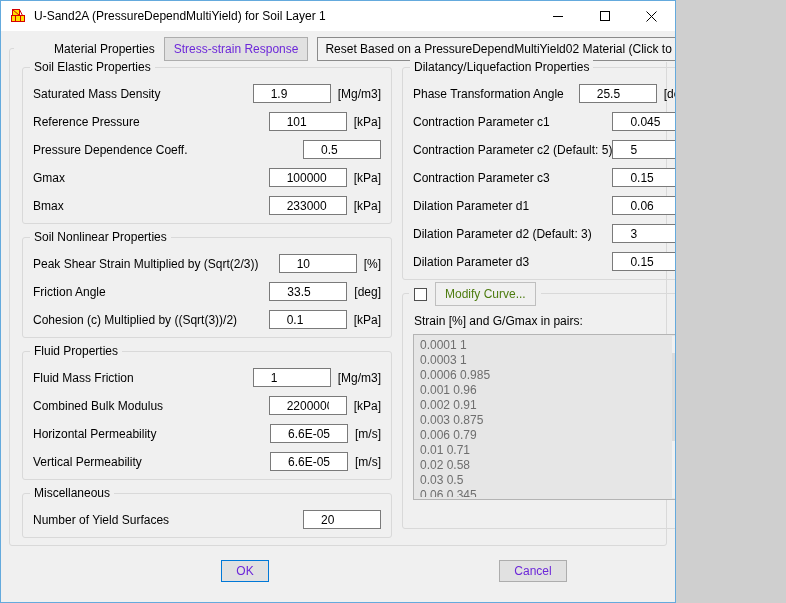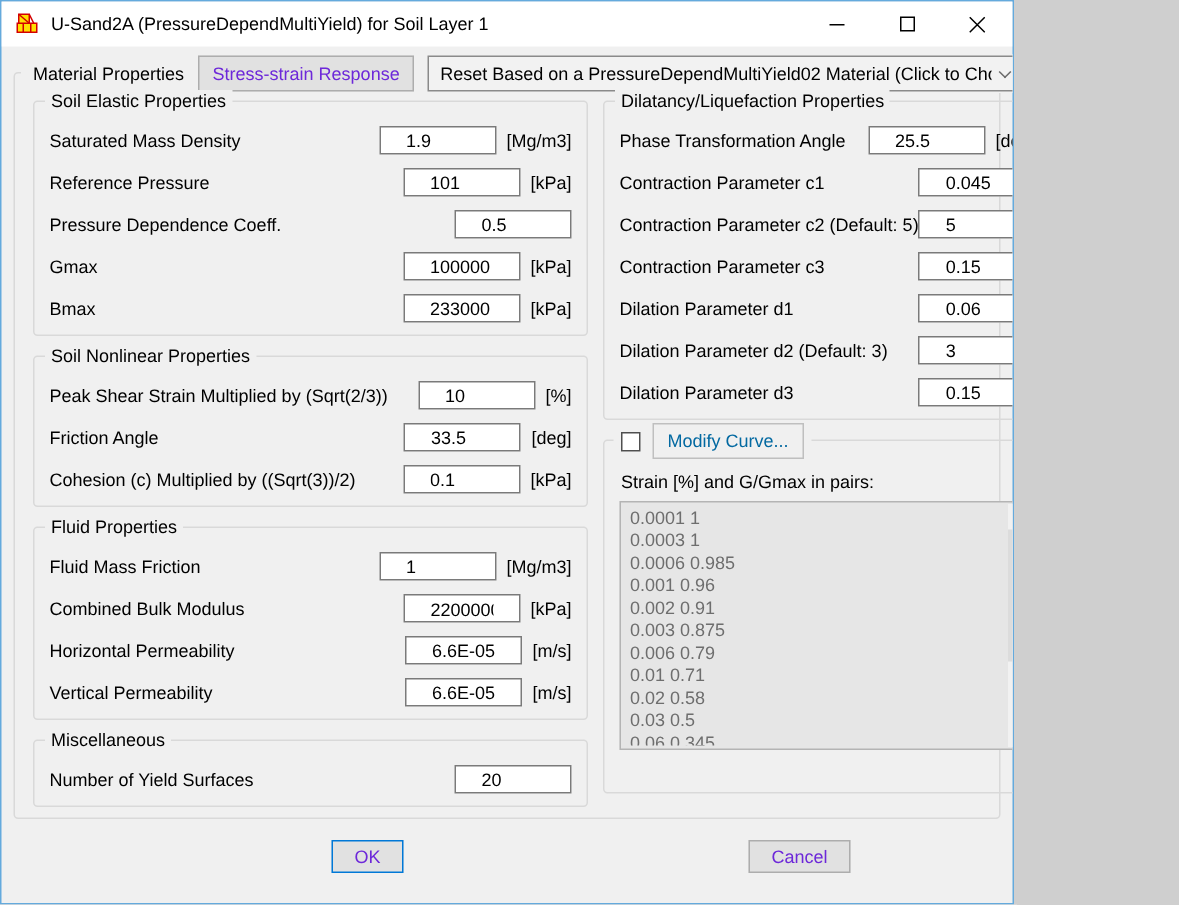--- a/index.html
+++ b/index.html
@@ -15,21 +15,21 @@
   .win-controls { display:flex; height:100%; }
   .win-btn { width:47px; display:flex; align-items:center; justify-content:center; cursor:default; }
   .min-glyph { width:10px; height:1px; background:#000; display:block; }
   .max-glyph { width:10px; height:10px; border:1px solid #000; display:block; }
 
   
   .outer { position:relative; margin:17px 8px 0 8px; height:498px;
            border:1px solid #d9d9d9; border-radius:3px; }
   .outer-header { position:absolute; top:-13px; left:4px; height:26px; display:flex;
                   align-items:center; gap:9px; background:#f0f0f0; padding:0 10px 0 8px; }
-  .mp-label { white-space:nowrap; }
+  .mp-label { white-space:nowrap;margin-left:32px; }
   .btn { font-family:"Liberation Sans",sans-serif; font-size:12px; color:#6d28d9;
          background:#e1e1e1; border:1px solid #adadad; height:24px; padding:0 9px;
          display:inline-flex; align-items:center; justify-content:center; white-space:nowrap; }
   .combo { width:397px; height:24px; background:#f2f2f2; border:1px solid #8a8a8a;
            display:flex; align-items:center; padding:0 8px 0 7px; gap:6px; }
   .combo-text { flex:1; white-space:nowrap; overflow:hidden; }
   .chev { flex:none; width:6px; height:6px; border-right:1.5px solid #6a6a6a;
           border-bottom:1.5px solid #6a6a6a; transform:rotate(45deg); margin-top:-3px; }
 
   .cols { display:flex; gap:10px; padding:18px 9px 0 12px; }
@@ -50,21 +50,21 @@
   .txt { width:78px; height:19px; border:1px solid #7a7a7a; background:#fff; padding:0 17px;
          font-family:"Liberation Sans",sans-serif; font-size:12px; color:#000; }
   .unit { white-space:nowrap; }
   .unit:empty { display:none; }
 
   
   .bb { padding:20px 10px 28px 10px; }
   .bb-header { position:absolute; top:-13px; left:6px; height:26px; display:flex;
                align-items:center; gap:8px; background:#f0f0f0; padding:0 5px 0 5px; }
   .checkbox { width:13px; height:13px; background:#fff; border:1px solid #4f4f4f; flex:none; }
-  .btn.disabled { color:#0369a1; background:#f0f0f0; border-color:#bfbfbf; }
+  .btn.disabled { color:#4d7c0f; background:#f0f0f0; border-color:#bfbfbf; }
   .pairs-label { margin:0 0 6px 1px; white-space:nowrap; }
   .pairs-box { position:relative; height:166px; background:#e6e6e6; border:1px solid #b4b4b4; }
   .pairs-text { position:absolute; left:6px; top:3px; right:22px; bottom:2px; overflow:hidden;
                 white-space:pre; color:#6e6e6e; line-height:15px; }
   .pairs-sb { position:absolute; top:1px; right:1px; bottom:1px; width:16px; background:#f1f1f1; }
   .sb-arrow { position:absolute; left:0; right:0; height:16px; display:flex;
               align-items:center; justify-content:center; }
   .sb-arrow.up-a { top:0; }
   .sb-arrow.down-a { bottom:0; }
   .sb-chev { width:5px; height:5px; border-right:1.4px solid #c2c2c2; border-bottom:1.4px solid #c2c2c2; }

